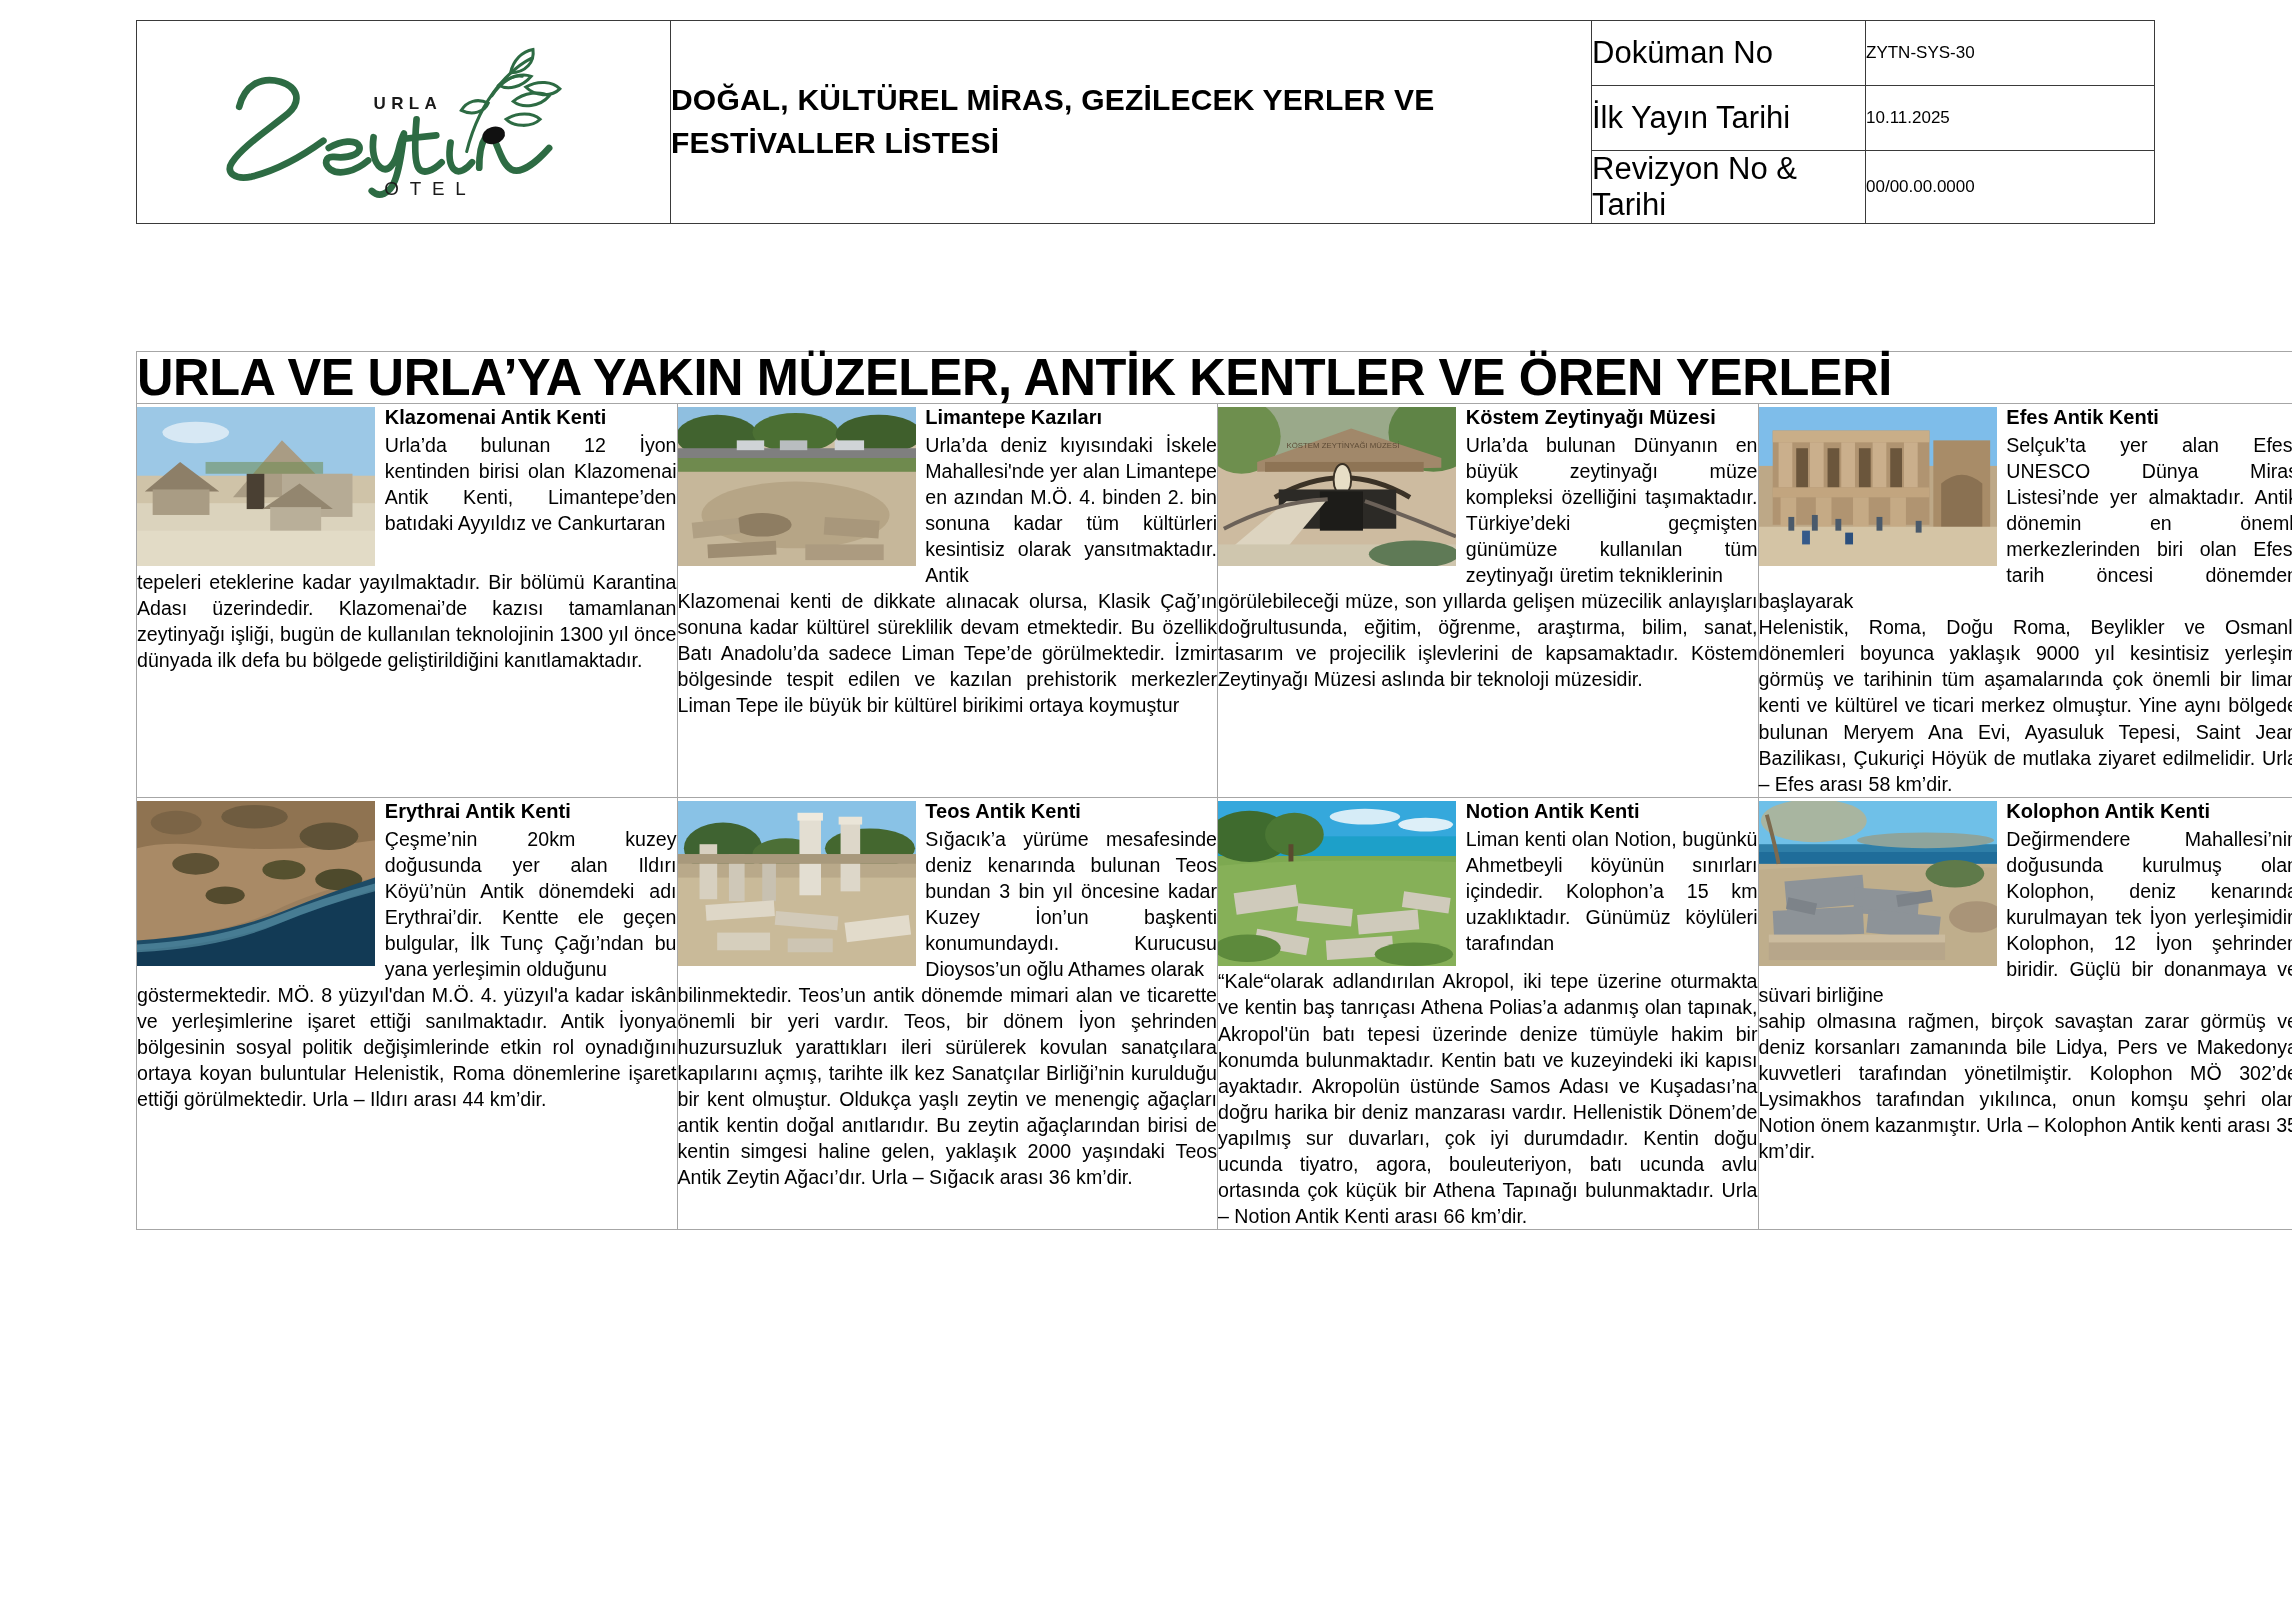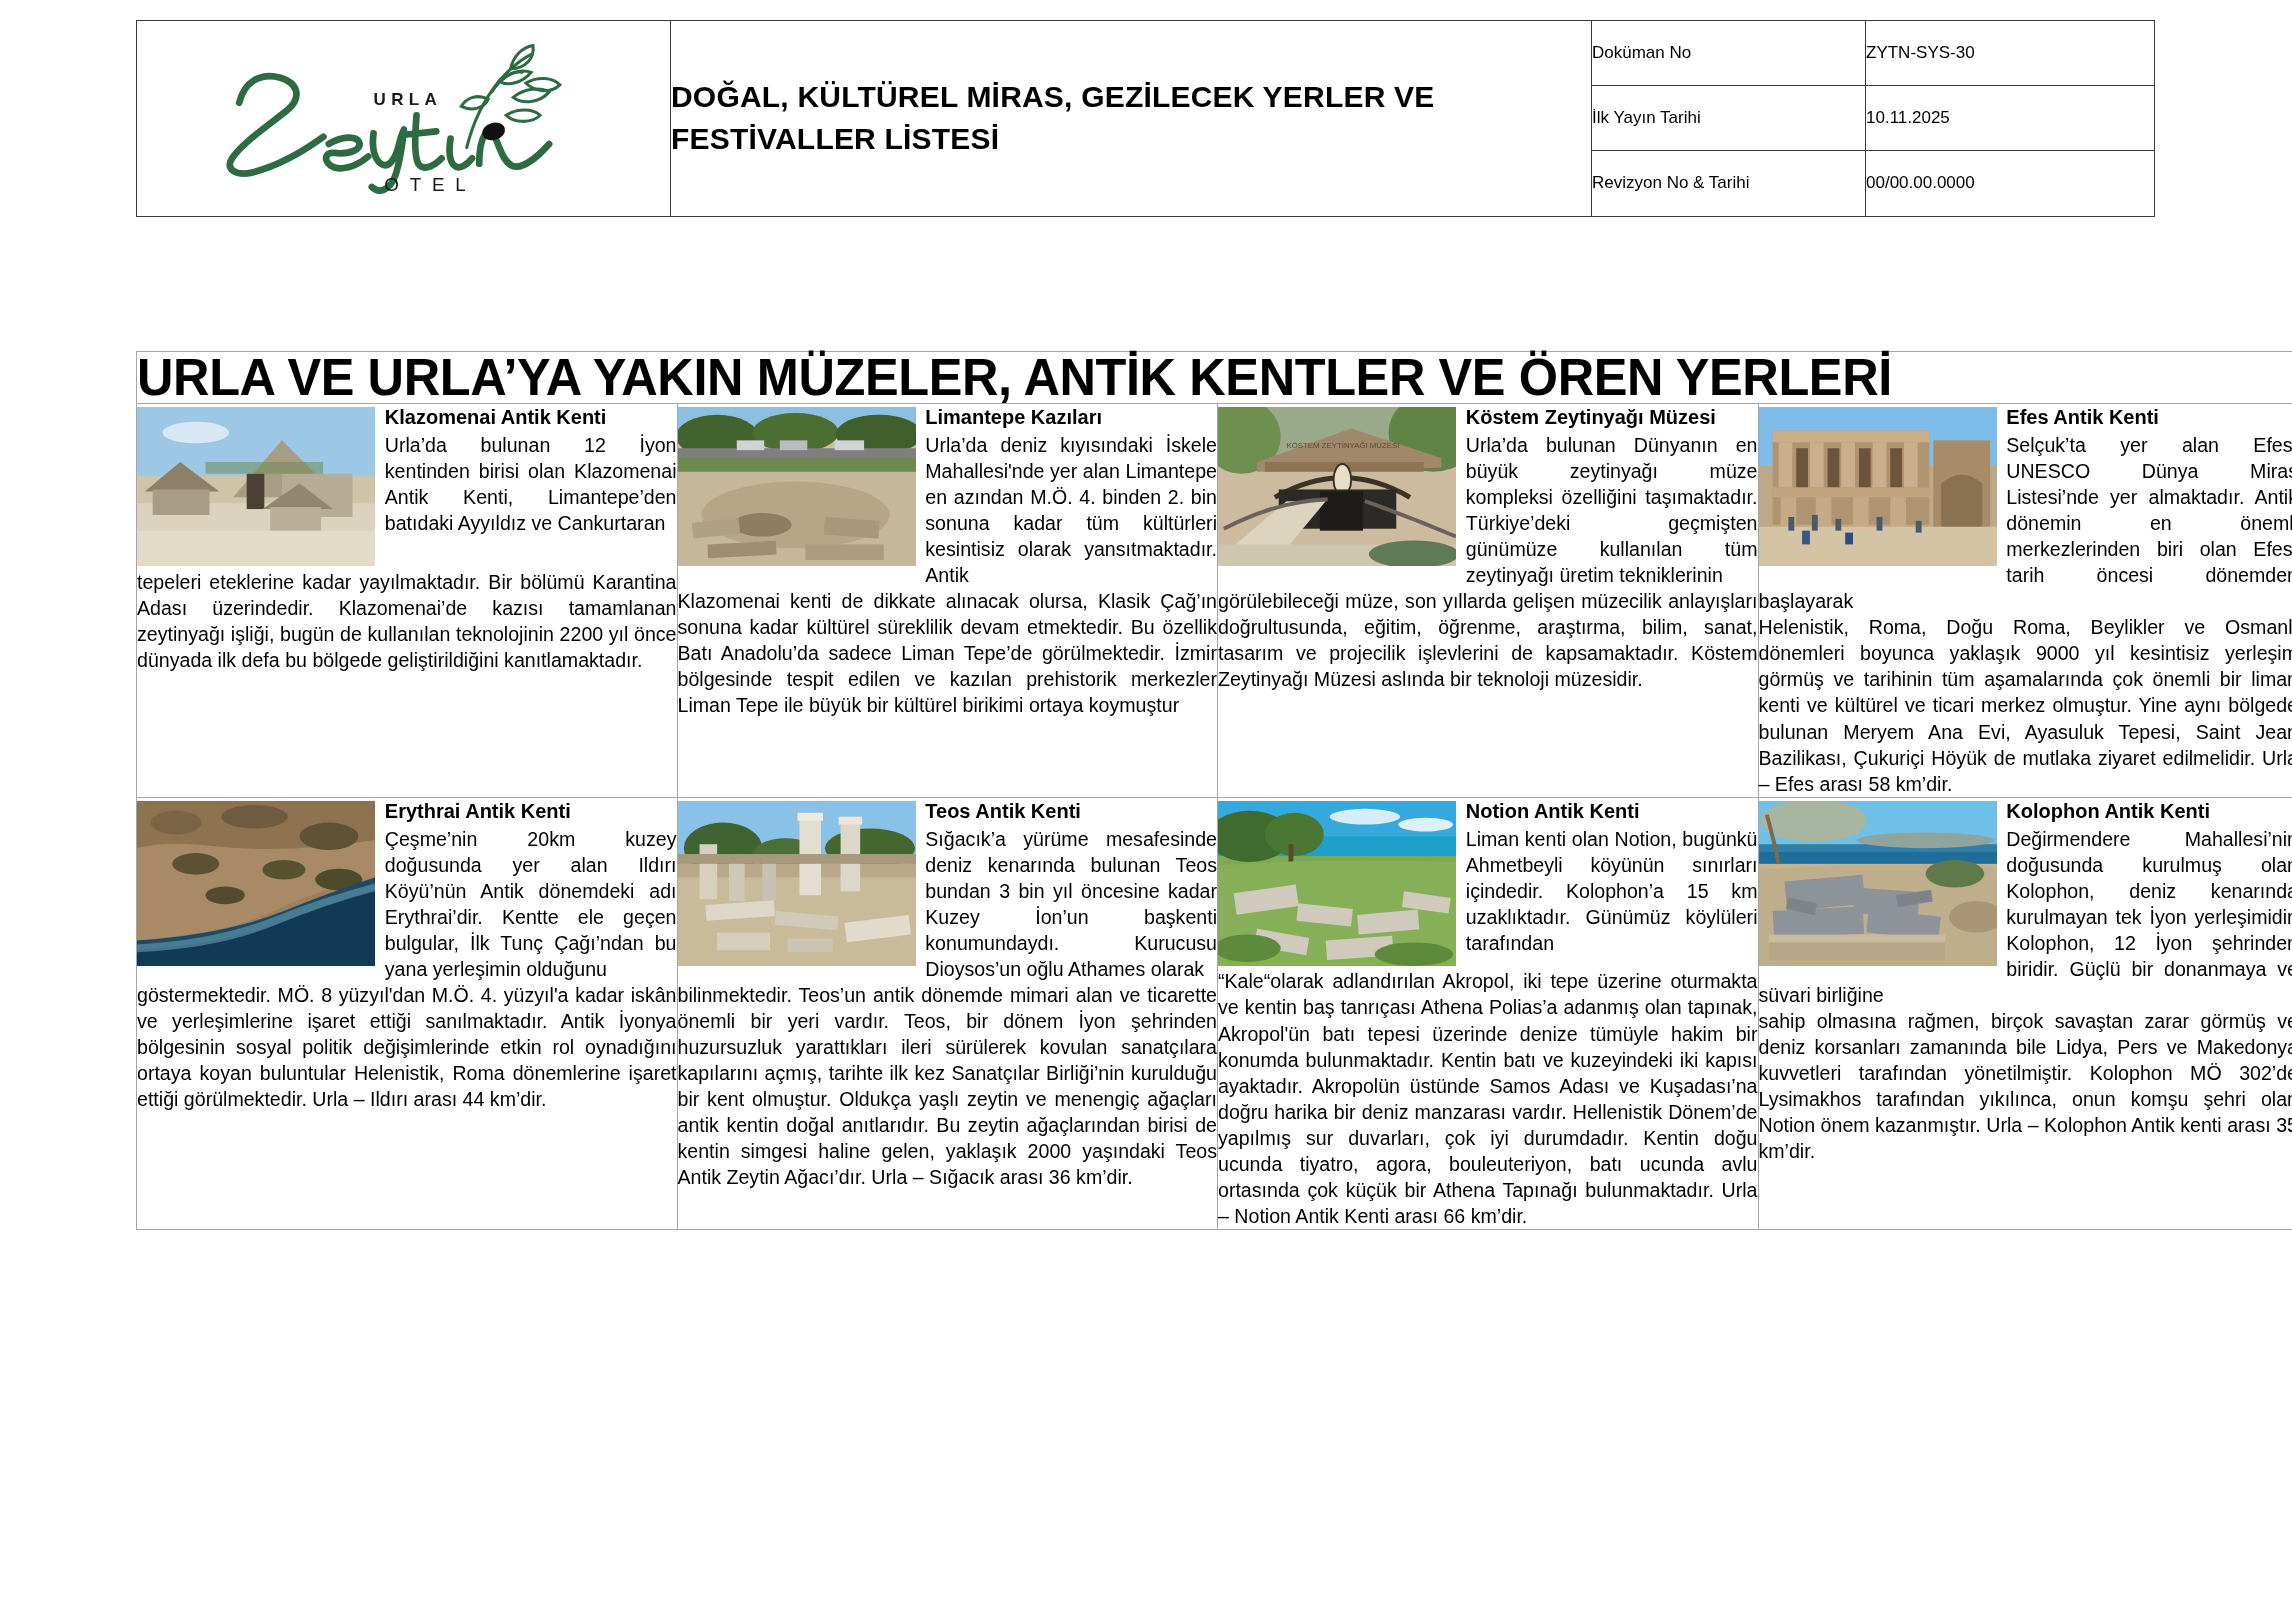--- a/index.html
+++ b/index.html
@@ -44,21 +44,21 @@
   }
   .cell-title .doc-title {
     font-size: 30px;
     font-weight: bold;
     line-height: 1.42;
     letter-spacing: 0.2px;
   }
   .cell-meta-label {
     width: 274px;
     padding: 13.7px 13.7px 13.7px 15.7px;
-    font-size: 17px;
+    font-size: 31px;
     height: 65px;
   }
   .cell-meta-value {
     width: 289px;
     padding: 13.7px 13.7px 13.7px 15.7px;
     font-size: 17px;
   }
 
   
   .logo-wrap {
@@ -221,21 +221,21 @@
             <rect x="112" y="68" width="18" height="36" fill="#4a4033"></rect>
             <polygon points="128,104 166,78 200,104" fill="#93866f"></polygon>
             <rect x="136" y="102" width="52" height="30" fill="#b9af99"></rect>
             <rect x="70" y="56" width="120" height="12" fill="#6d8c52" opacity="0.55"></rect>
             <rect y="126" width="243" height="36" fill="#e2dbc6"></rect>
           </svg>
         </div>
         <div class="entry-title">Klazomenai Antik Kenti</div>
         <p class="entry-body">Urla’da bulunan 12 İyon kentinden birisi olan Klazomenai Antik Kenti, Limantepe’den batıdaki Ayyıldız ve Cankurtaran</p>
       </div>
-      <p class="entry-body">tepeleri eteklerine kadar yayılmaktadır. Bir bölümü Karantina Adası üzerindedir. Klazomenai’de kazısı tamamlanan zeytinyağı işliği, bugün de kullanılan teknolojinin 2200 yıl önce dünyada ilk defa bu bölgede geliştirildiğini kanıtlamaktadır.</p>
+      <p class="entry-body">tepeleri eteklerine kadar yayılmaktadır. Bir bölümü Karantina Adası üzerindedir. Klazomenai’de kazısı tamamlanan zeytinyağı işliği, bugün de kullanılan teknolojinin 1300 yıl önce dünyada ilk defa bu bölgede geliştirildiğini kanıtlamaktadır.</p>
     </td>
 
     <td class="entry-cell">
       <div class="entry-head-block clearfix">
         <div class="thumb">
           <svg viewBox="0 0 243 162" preserveAspectRatio="none">
             <rect width="243" height="162" fill="#cdbfa4"></rect>
             <rect width="243" height="30" fill="#8fbfe0"></rect>
             <ellipse cx="40" cy="30" rx="42" ry="22" fill="#41632f"></ellipse>
             <ellipse cx="120" cy="26" rx="44" ry="20" fill="#4b6f33"></ellipse>

